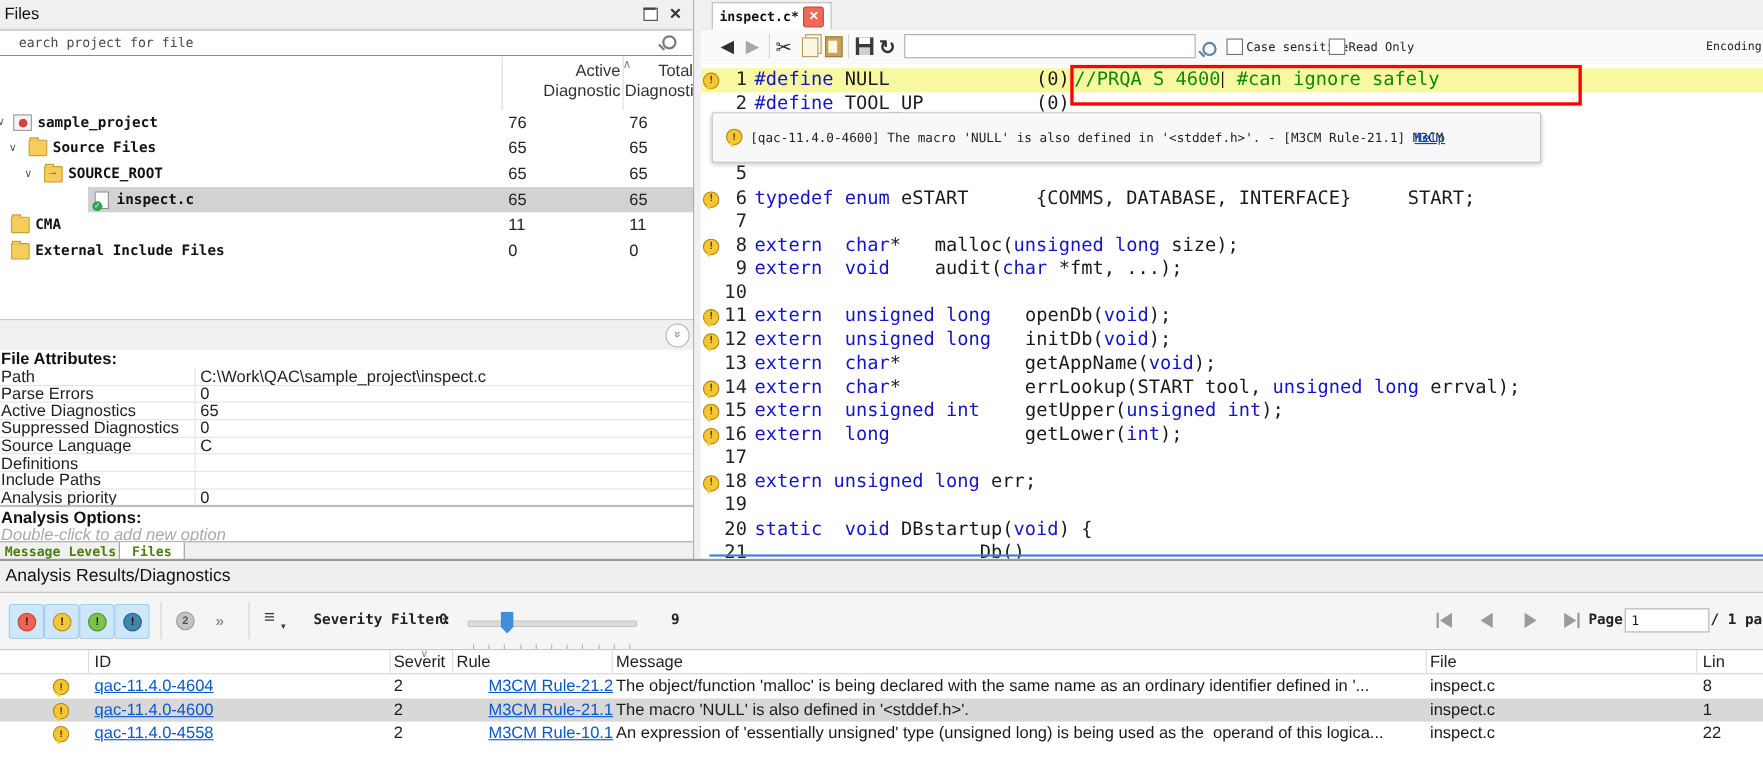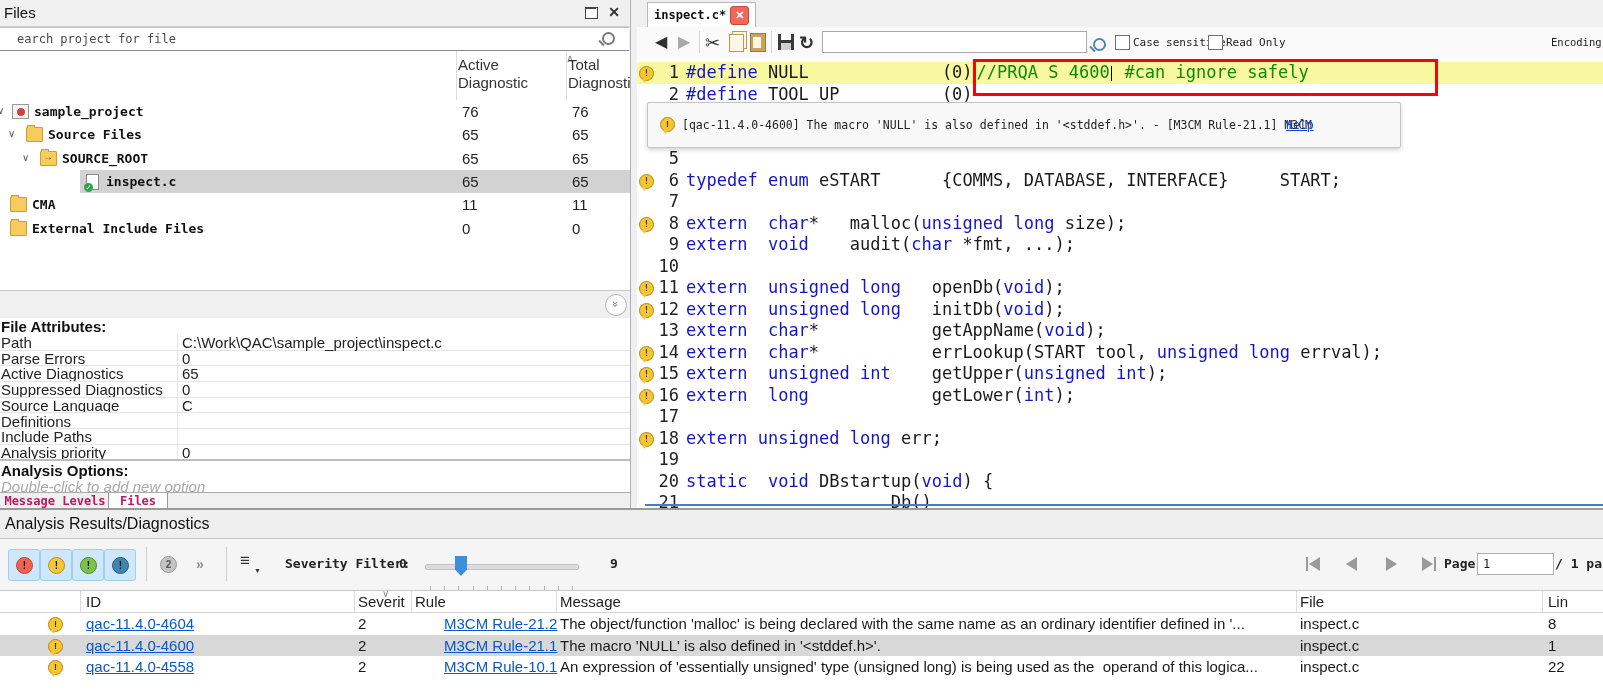--- a/index.html
+++ b/index.html
@@ -17,21 +17,21 @@
   .win-float::before{content:"";position:absolute;left:-1px;top:-1px;width:100%;height:2px;background:#444;}
   .win-close{position:absolute;right:10px;top:4px;font-size:14px;color:#333;font-weight:bold;}
   #files-search{left:0;top:27px;width:629px;height:22px;background:#fff;border-top:1px solid #c0c0c0;border-bottom:1px solid #8a8a8a;}
   #files-search .ph{position:absolute;left:1px;top:4px;font-size:12px;color:#4a4a4a;margin-left:16px;}
   .mag{position:absolute;width:9px;height:9px;border:2px solid #7a7a7a;border-radius:50%;}
   .mag::after{content:"";position:absolute;left:-6px;top:8px;width:7px;height:2px;background:#7a7a7a;transform:rotate(45deg);}
   #files-search .mag{right:14px;top:4px;}
   #tree-zone{left:0;top:51px;width:630px;height:239px;background:#fff;}
   .colline{position:absolute;top:0;width:1px;height:49px;background:#dcdcdc;}
   #tree-head-collapse{position:absolute;left:566px;top:1px;font-size:11px;color:#8a8a8a;}
-  .colhead{position:absolute;top:5px;font-size:15px;color:#333;text-align:left;line-height:18px;}
+  .colhead{position:absolute;top:5px;font-size:15px;color:#333;text-align:right;line-height:18px;}
   #tree-rows{position:absolute;left:0;top:49px;width:630px;height:190px;}
   .trow{position:absolute;left:0;width:630px;height:23px;}
   .trow .sel{position:absolute;left:80px;right:0;top:0;bottom:0;background:#d2d2d2;}
   .trow .chev{position:absolute;top:5px;font-size:10px;color:#555;}
   .trow .lbl{position:absolute;top:4px;font-family:"DejaVu Sans Mono",monospace;font-weight:bold;font-size:13px;color:#111;}
   .trow .v1{position:absolute;left:462px;top:3px;font-size:15px;color:#222;}
   .trow .v2{position:absolute;left:572px;top:3px;font-size:15px;color:#222;}
   .ic{position:absolute;top:4px;width:15px;height:13px;}
   .ic-folder{background:#f6cd5c;border:1px solid #c79f38;border-radius:1px;}
   .ic-folder::before{content:"";position:absolute;left:0;top:-3px;width:6px;height:2px;background:#f6cd5c;border:1px solid #c79f38;border-bottom:none;}
@@ -45,21 +45,21 @@
   #attr-collapse span{display:inline-block;transform:rotate(90deg);}
   #attrs{left:0;top:318px;width:630px;background:#fff;}
   #attr-title{position:absolute;left:1px;top:0px;font-size:15px;font-weight:bold;color:#111;}
   .arow{position:absolute;left:0;width:630px;height:15.7px;border-bottom:1px solid #e4e4e4;}
   .arow .al{position:absolute;left:1px;top:0;font-size:15px;color:#222;width:176px;height:15.7px;overflow:hidden;border-right:1px solid #e4e4e4;}
   .arow .av{position:absolute;left:182px;top:0;font-size:15px;color:#222;}
   #optzone{left:0;top:459px;width:630px;height:33px;background:#fff;border-top:2px solid #bdbdbd;}
   #opt-title{position:absolute;left:1px;top:1px;font-size:15px;font-weight:bold;color:#111;}
   #opt-hint{position:absolute;left:1px;top:17px;font-size:15px;font-style:italic;color:#a9a9a9;}
   #panel-tabs{left:0;top:492px;width:630px;height:18px;background:#f0f0f0;border-top:1px solid #aaa;}
-  .ptab{position:absolute;top:0;height:17px;font-family:"DejaVu Sans Mono",monospace;font-weight:bold;font-size:12px;text-align:center;line-height:17px;color:#be185d;}
+  .ptab{position:absolute;top:0;height:17px;font-family:"DejaVu Sans Mono",monospace;font-weight:bold;font-size:12px;text-align:center;line-height:17px;color:#4d7c0f;}
   .ptab.active{background:#fff;border:1px solid #999;border-top:none;}
 
   
   #vsplit{left:630px;top:0;width:7px;height:510px;background:#f0f0f0;border-left:1px solid #b0b0b0;}
 
   
   #editor{left:637px;top:0;width:966px;height:510px;background:#fff;overflow:hidden;}
   #ed-tabbar{position:absolute;left:0;top:0;width:966px;height:27px;background:#f0f0f0;border-bottom:1px solid #c8c8c8;}
   #ed-tab{position:absolute;left:10px;top:2px;height:24px;background:#fff;border:1px solid #b8b8b8;border-bottom:none;padding:0 6px;display:flex;align-items:center;gap:4px;}
   #ed-tab .t{font-family:"DejaVu Sans Mono",monospace;font-weight:bold;font-size:12px;color:#111;}

